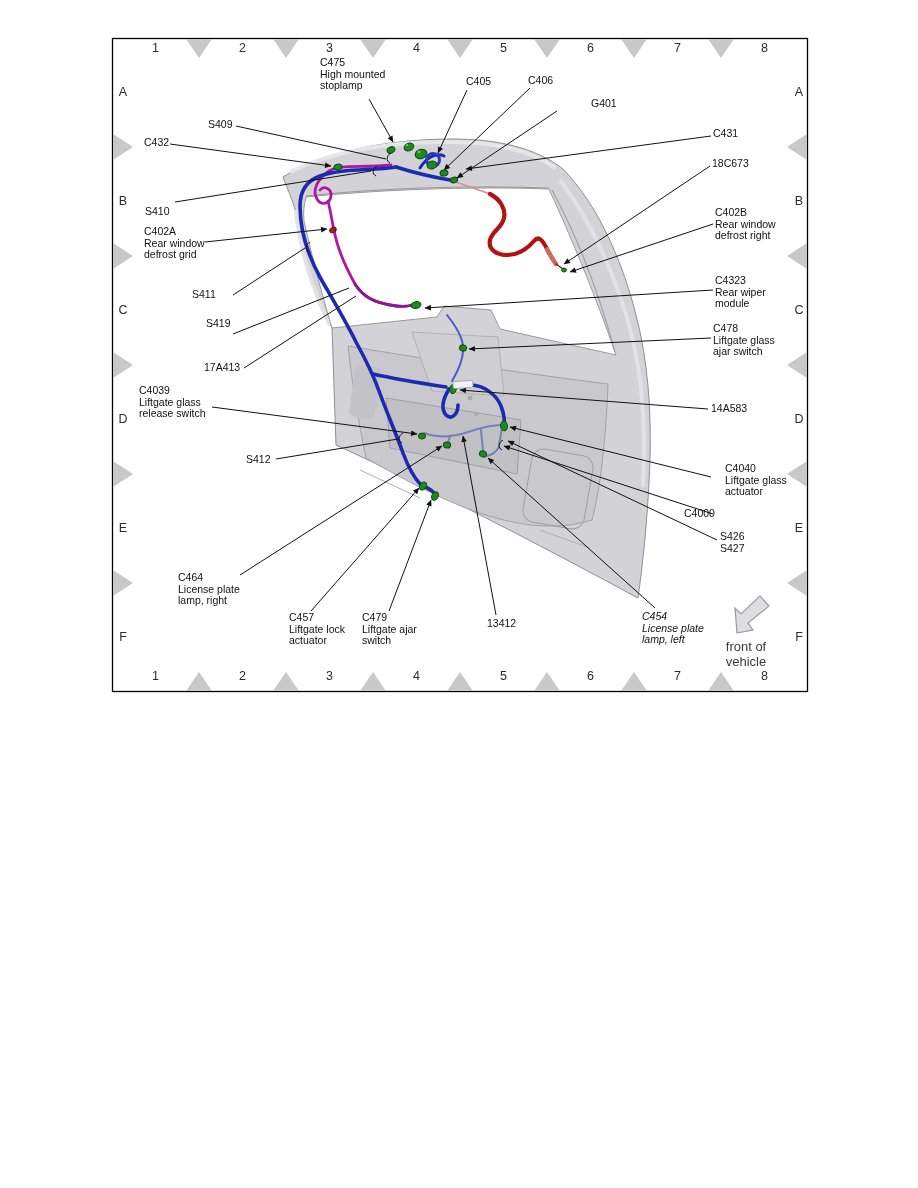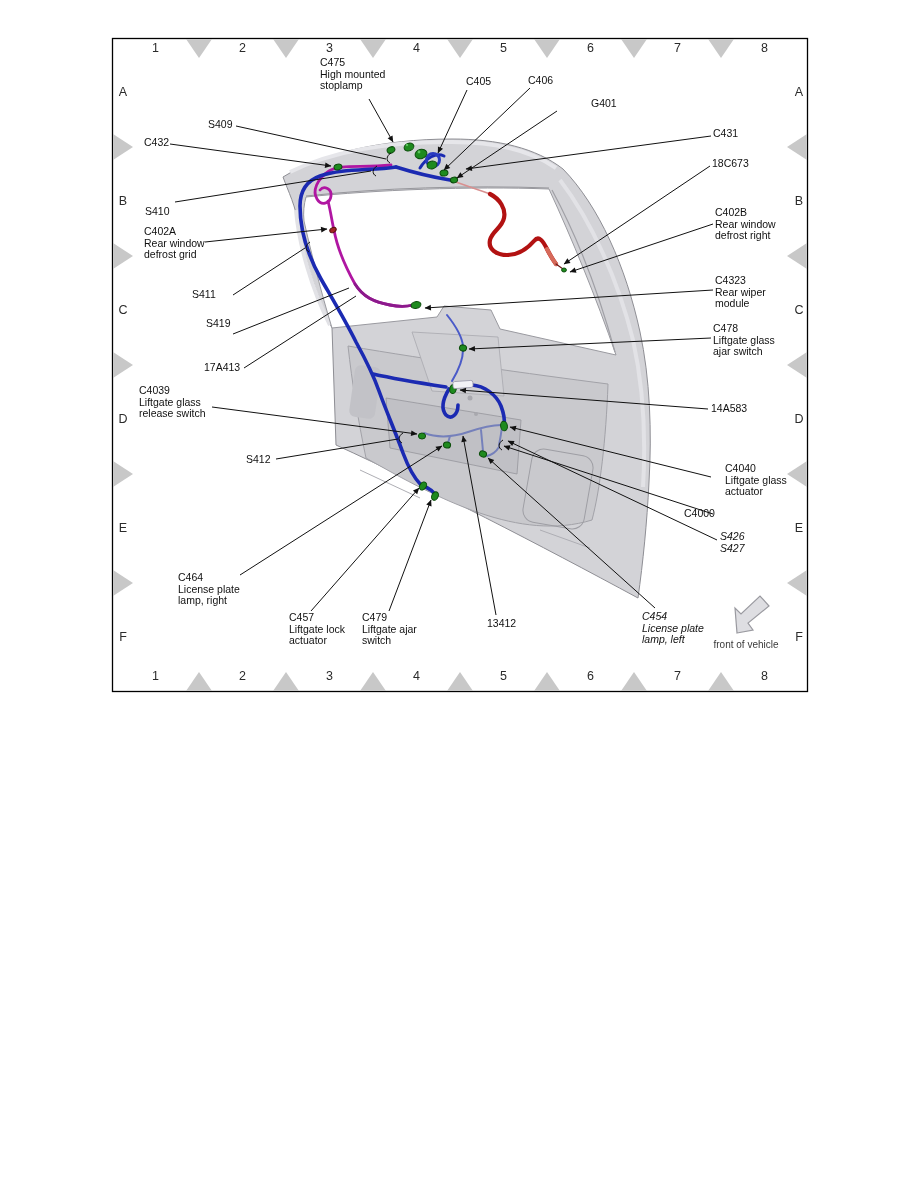--- a/index.html
+++ b/index.html
@@ -4,21 +4,21 @@
 <title>Diagram</title>
 <style>
   html,body{margin:0;padding:0;background:#fff;}
   .page{position:relative;width:918px;height:1188px;background:#fff;overflow:hidden;
         font-family:"Liberation Sans", sans-serif;}
   .diagram{position:absolute;left:0;top:0;width:918px;height:710px;}
   .diagram svg{position:absolute;left:0;top:0;}
   .callout{position:absolute;font-size:10.5px;line-height:11.5px;color:#101010;
            white-space:pre-line;letter-spacing:0;}
   .gridlab{position:absolute;font-size:12.5px;color:#2b2b2b;width:22px;text-align:center;}
-  .fov{position:absolute;font-size:10px;color:#3a3a3a;width:70px;text-align:center;}
+  .fov{position:absolute;font-size:13px;color:#3a3a3a;width:70px;text-align:center;}
 </style>
 </head>
 <body>
 
 <div class="page">
   <div class="diagram">
 
     <svg width="918" height="710" viewBox="0 0 918 710">
       <defs>
         <marker id="arr" viewBox="0 0 10 10" refX="8.5" refY="5" markerWidth="8" markerHeight="7" orient="auto-start-reverse">
@@ -216,21 +216,21 @@
       <div class="callout" style="left: 204px; top: 362px;">17A413</div>
       <div class="callout" style="left: 139px; top: 385px;">C4039
 Liftgate glass
 release switch</div>
       <div class="callout" style="left: 711px; top: 403px;">14A583</div>
       <div class="callout" style="left: 246px; top: 454px;">S412</div>
       <div class="callout" style="left: 713px; top: 463px; margin-left: 12px;">C4040
 Liftgate glass
 actuator</div>
       <div class="callout" style="left: 684px; top: 508px;">C4000</div>
-      <div class="callout" style="left: 720px; top: 531px; font-style: italic;">S426
+      <div class="callout" style="left: 720px; top: 531px;">S426
 S427</div>
       <div class="callout" style="left: 178px; top: 572px;">C464
 License plate
 lamp, right</div>
       <div class="callout" style="left: 289px; top: 612px;">C457
 Liftgate lock
 actuator</div>
       <div class="callout" style="left: 362px; top: 612px;">C479
 Liftgate ajar
 switch</div>

